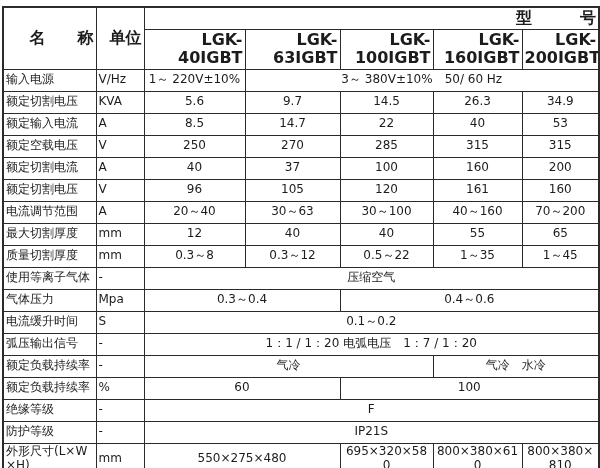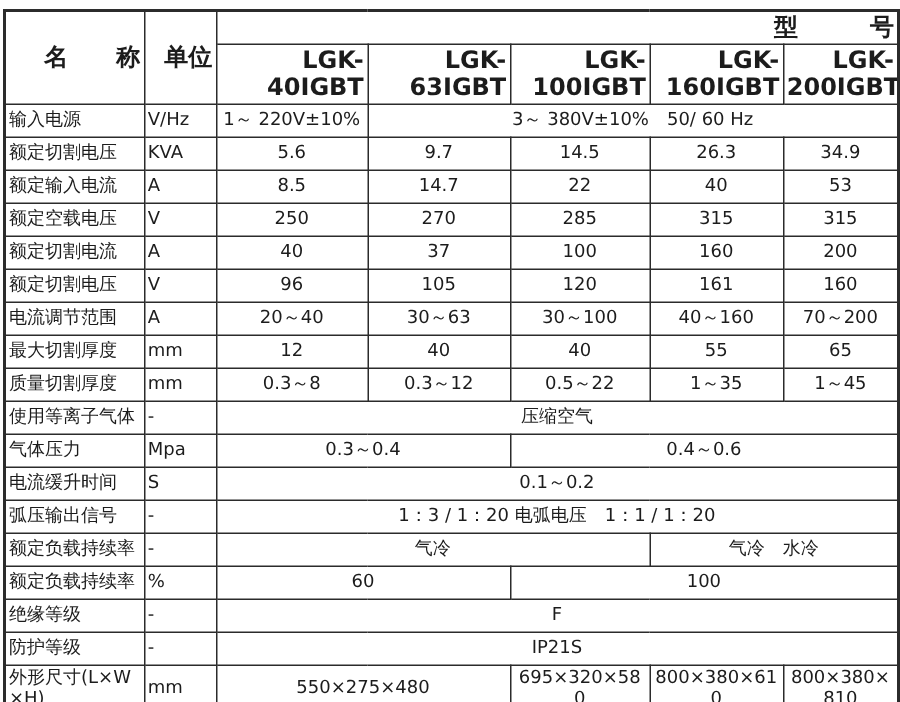--- a/index.html
+++ b/index.html
@@ -183,21 +183,21 @@
           <td class="data-cell" colspan="3">0.4～0.6</td>
         </tr>
         <tr>
           <td class="row-label">电流缓升时间</td>
           <td class="unit-cell">S</td>
           <td class="data-cell" colspan="5">0.1～0.2</td>
         </tr>
         <tr>
           <td class="row-label">弧压输出信号</td>
           <td class="unit-cell">-</td>
-          <td class="data-cell" colspan="5">1：3 / 1：20 电弧电压　1：1 / 1：20</td>
+          <td class="data-cell" colspan="5">1：1 / 1：20 电弧电压　1：7 / 1：20</td>
         </tr>
         <tr>
           <td class="row-label">额定负载持续率</td>
           <td class="unit-cell">-</td>
           <td class="data-cell" colspan="3">气冷</td>
           <td class="data-cell" colspan="2">气冷　水冷</td>
         </tr>
         <tr>
           <td class="row-label">额定负载持续率</td>
           <td class="unit-cell">%</td>

